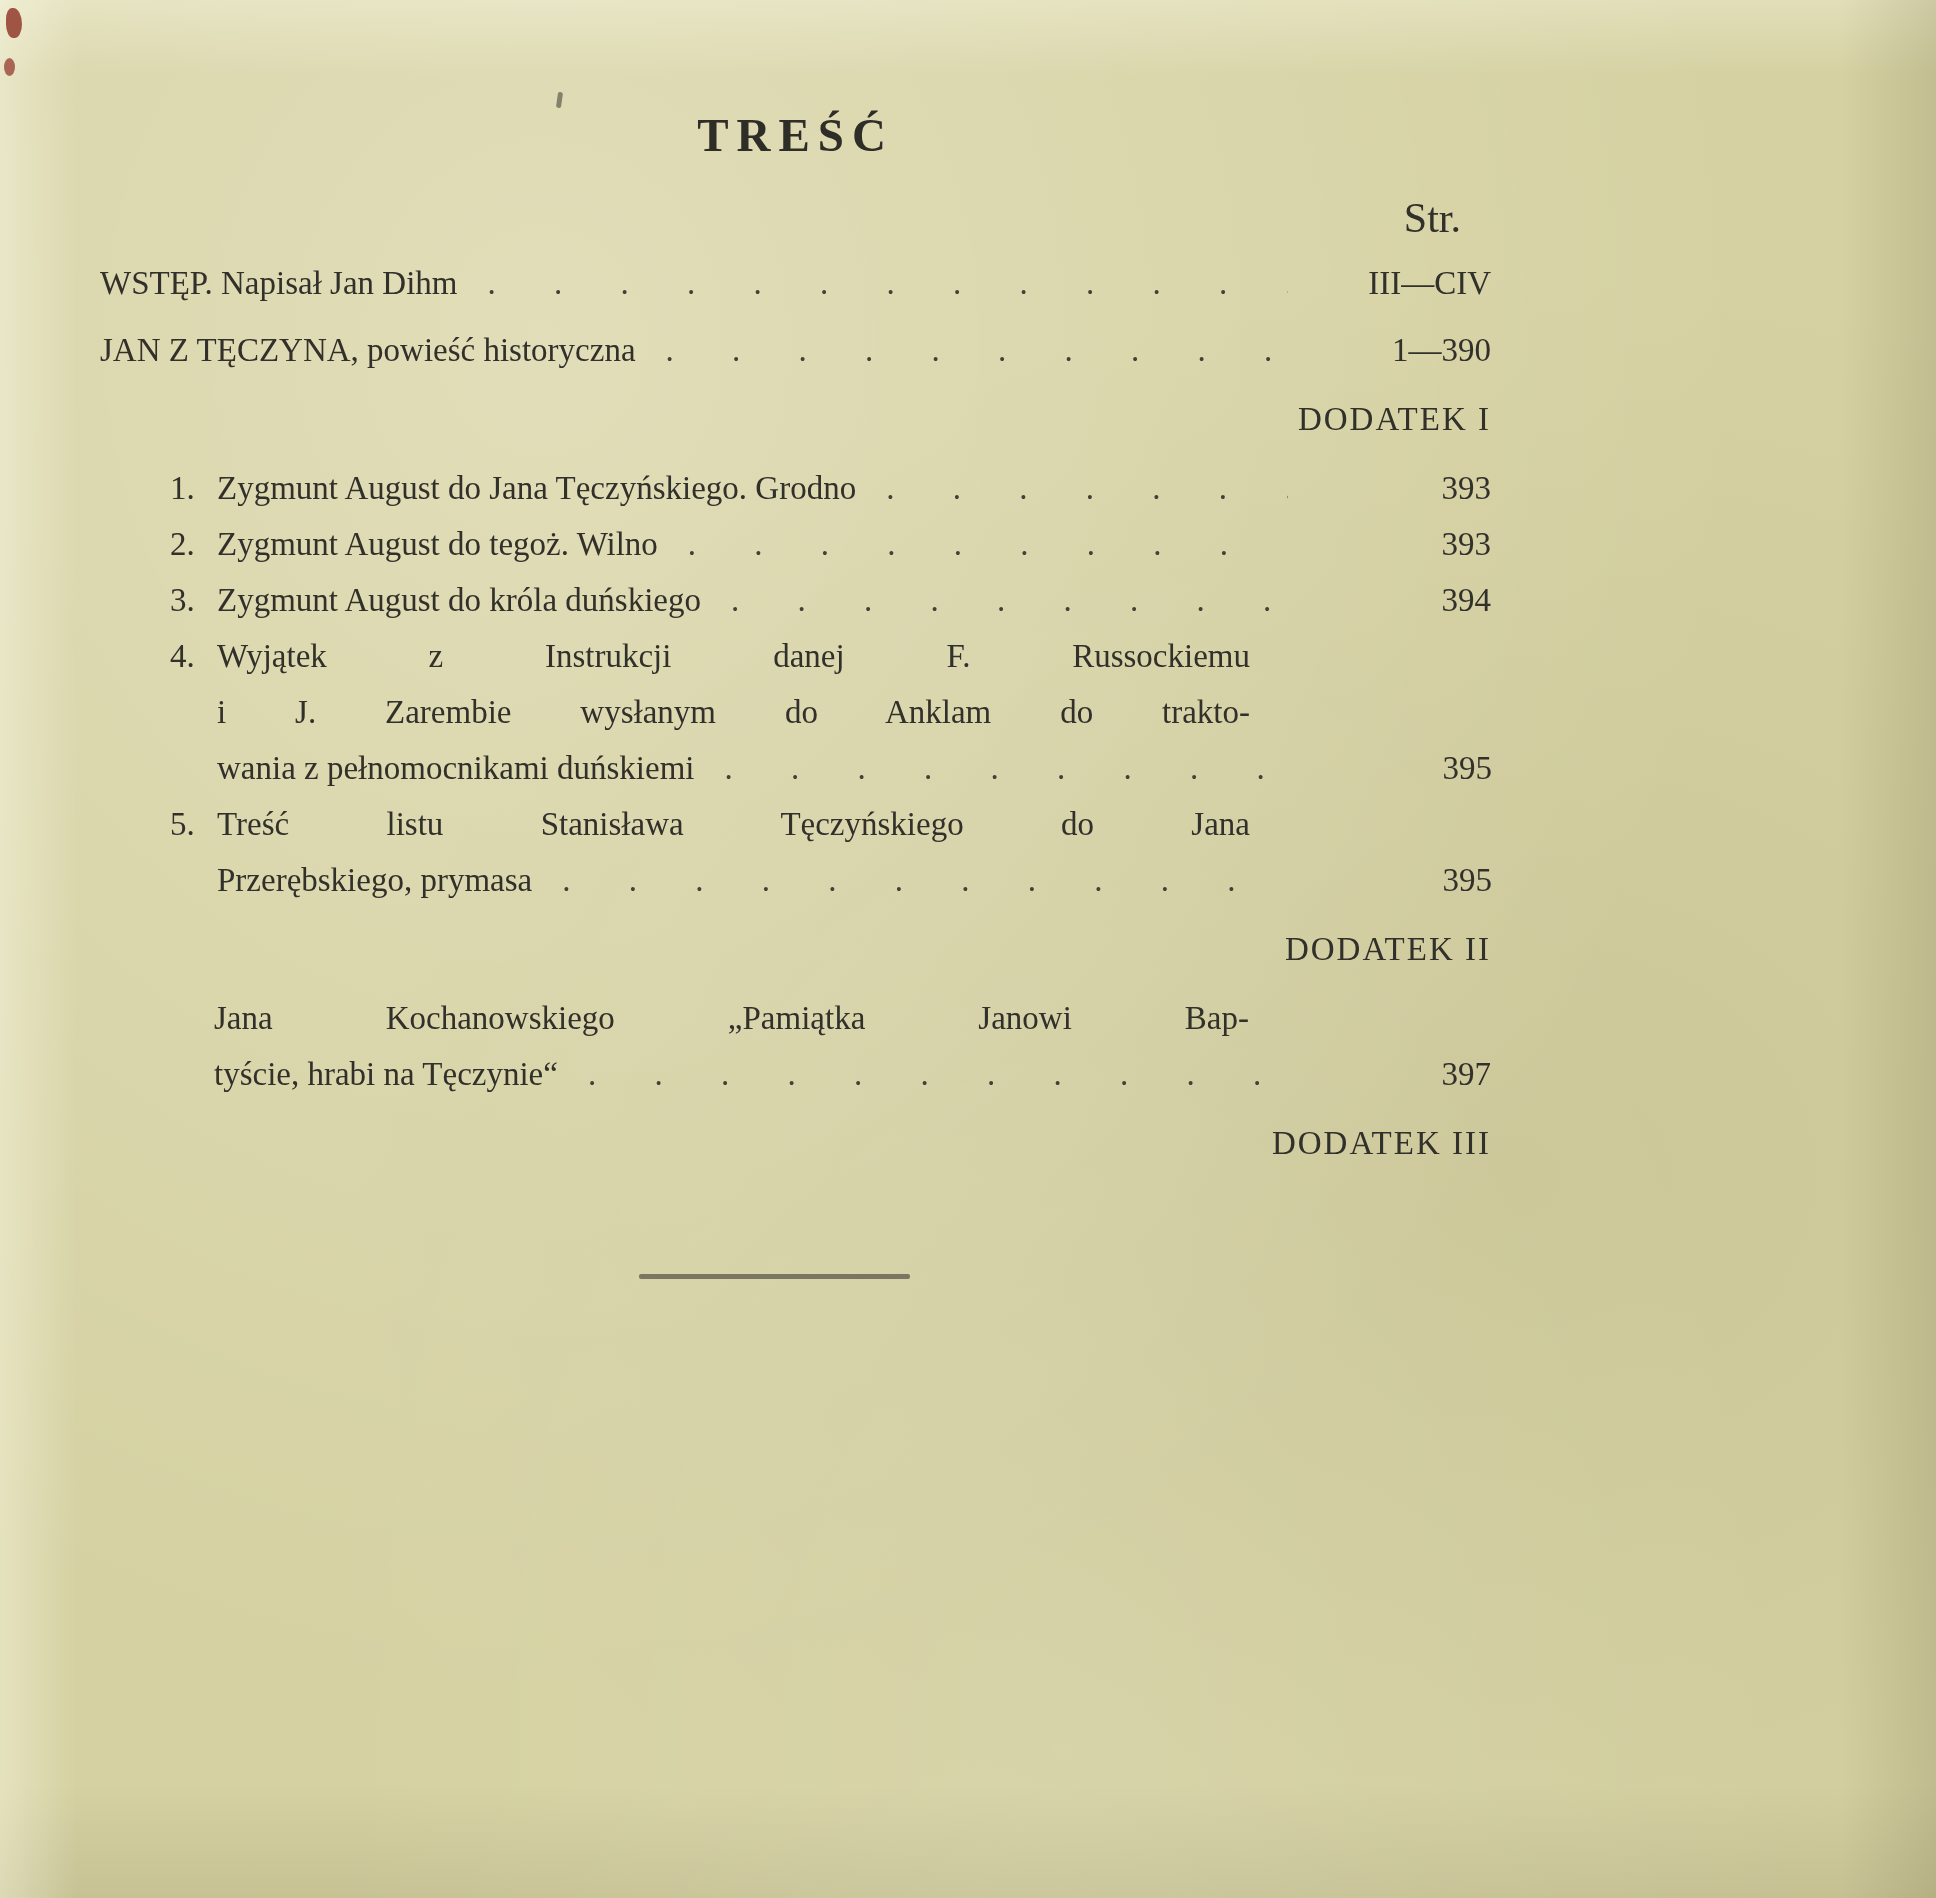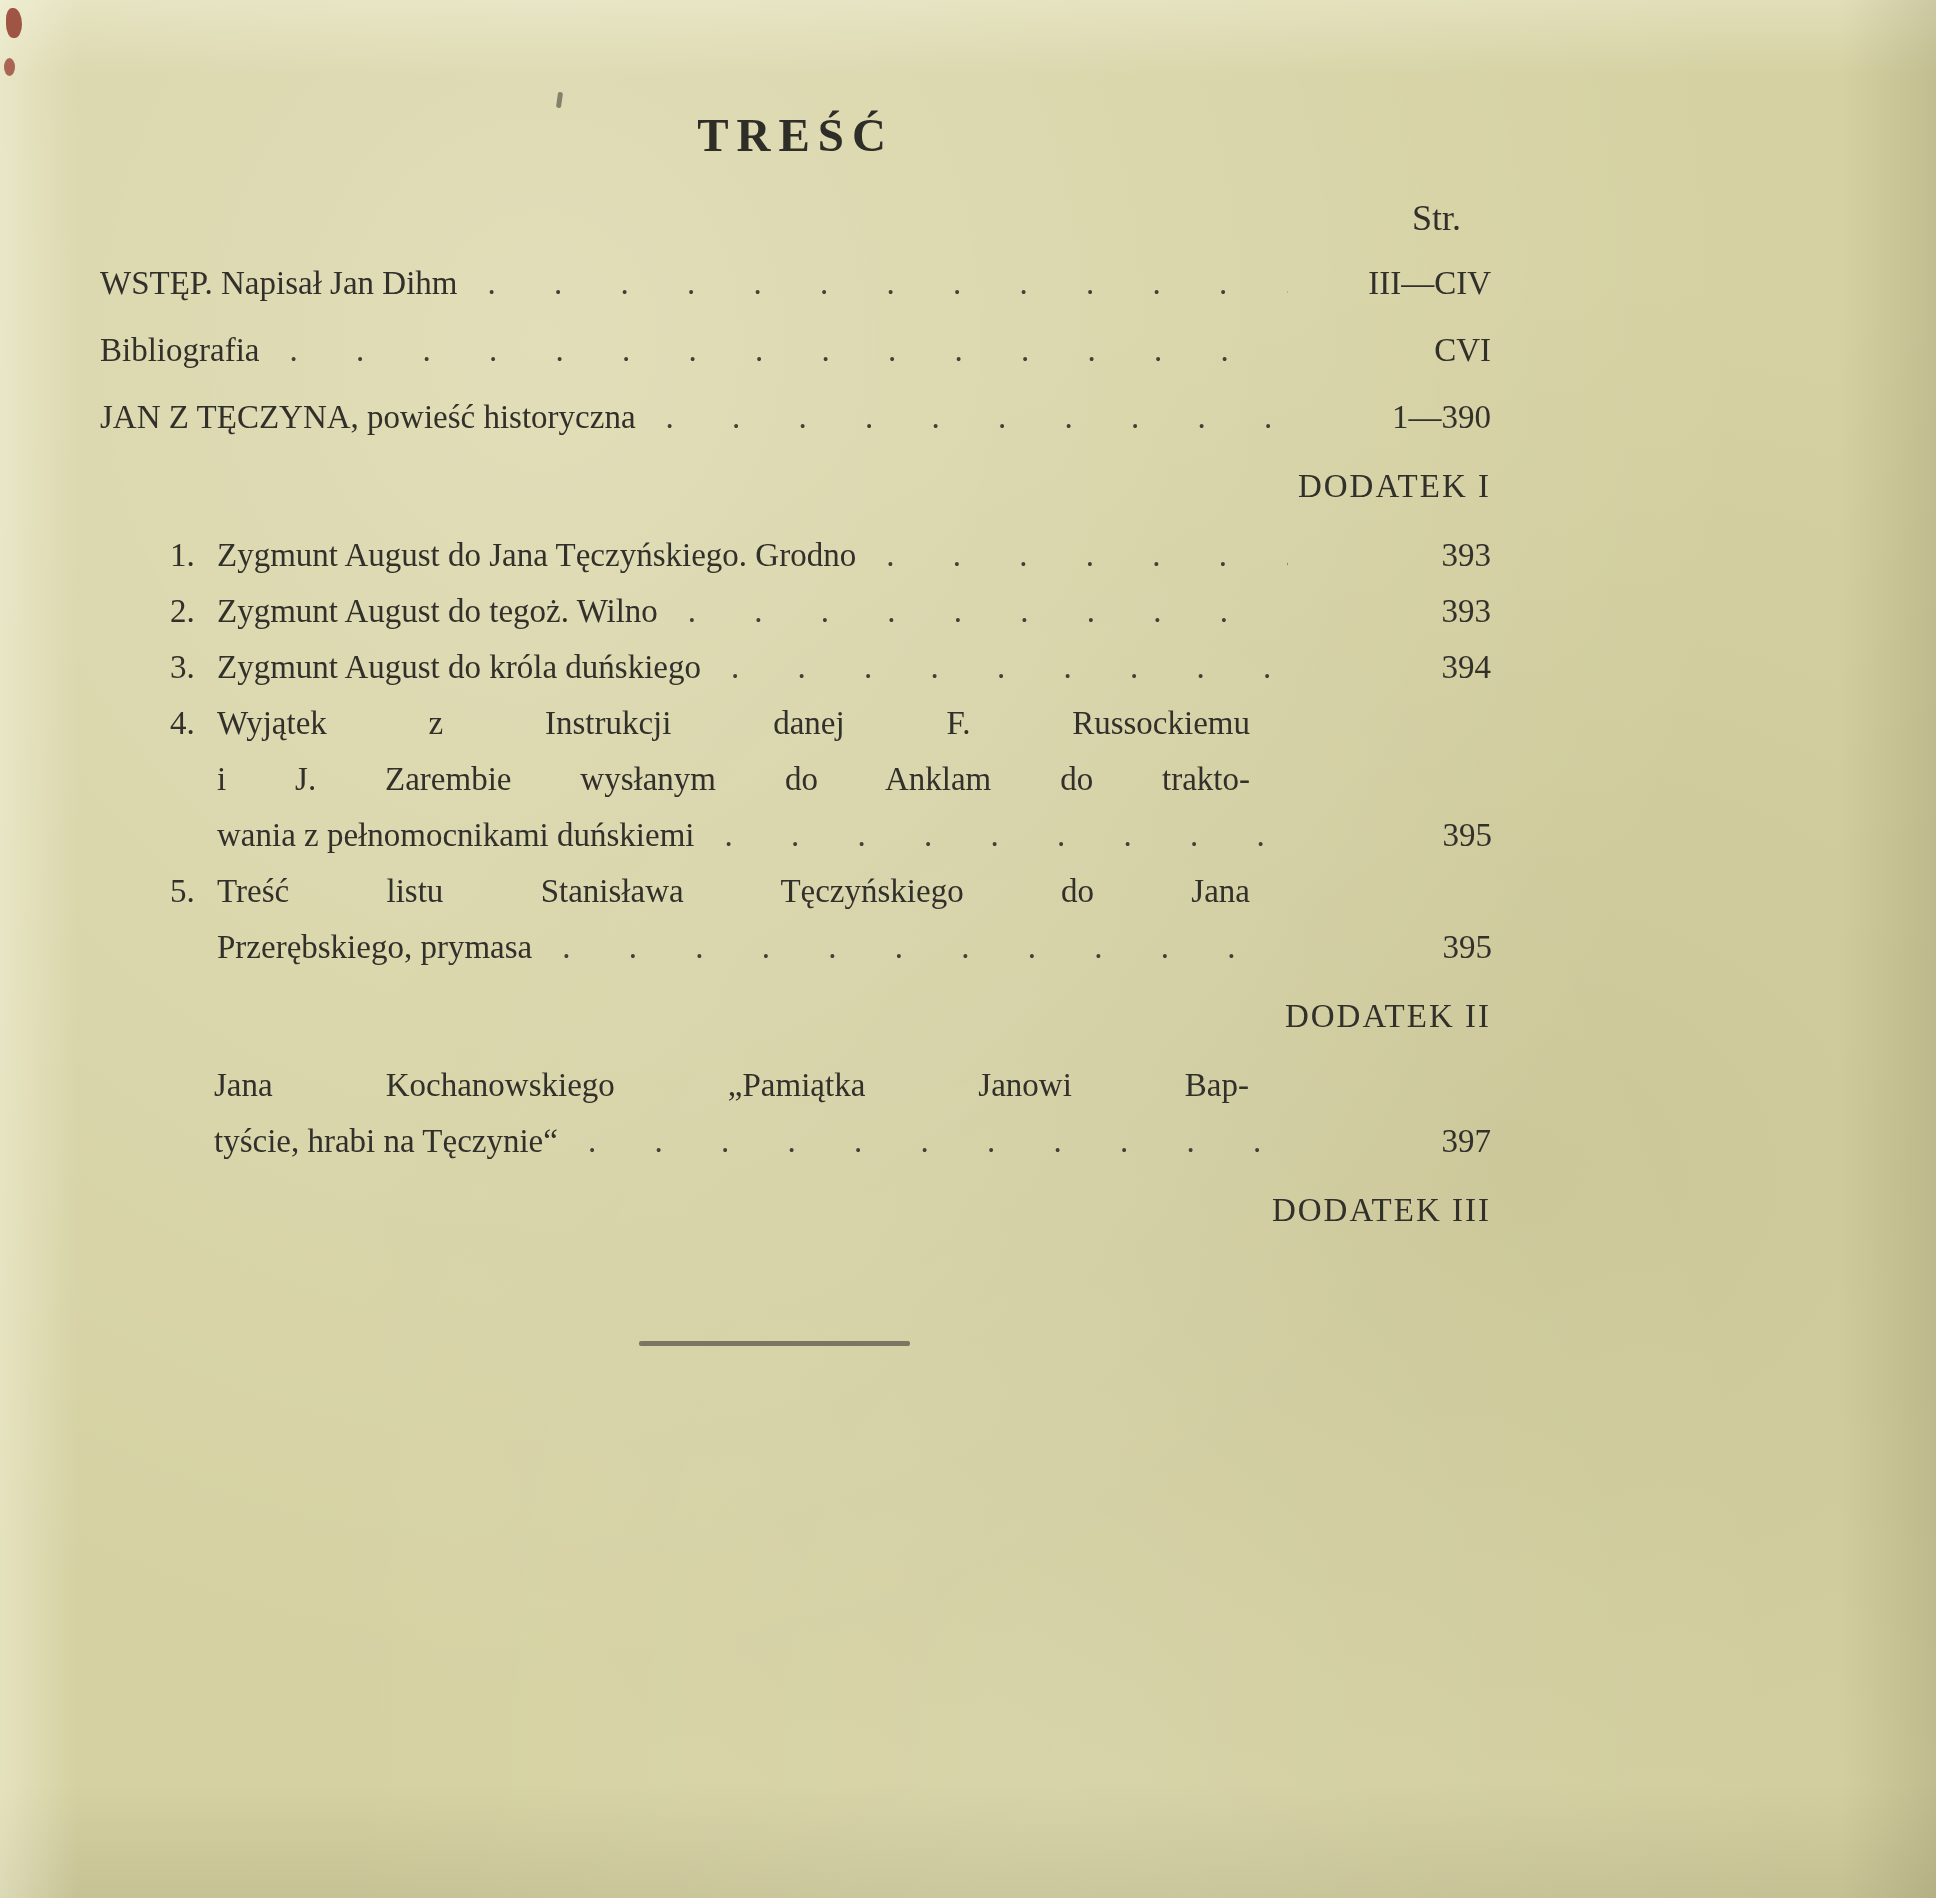--- a/index.html
+++ b/index.html
@@ -24,21 +24,21 @@
     font-size: 47px;
     font-weight: 700;
     letter-spacing: 8px;
     line-height: 60px;
     margin-bottom: 26px;
     color: #2f2d27;
   }
   .str-row {
     text-align: right;
     padding-right: 30px;
-    font-size: 36px;
+    font-size: 42px;
     line-height: 54px;
     margin-bottom: 10px;
   }
 
   .row { display: flex; align-items: baseline; font-size: 33px; line-height: 56px; }
   .label { white-space: nowrap; }
   .num { flex: 0 0 47px; }
   .leader { flex: 1 1 auto; overflow: hidden; white-space: nowrap; margin: 0 26px 0 30px; min-width: 0; }
   .leader::after {
     content: ". . . . . . . . . . . . . . . . . . . . . . . . . . . . . .";
@@ -91,25 +91,20 @@
     <div class="title">TREŚĆ</div>
 
     <div class="str-row">Str.</div>
 
     <div class="row top-row">
       <span class="label">WSTĘP. Napisał Jan Dihm</span>
       <span class="leader"></span>
       <span class="pagenum">III—CIV</span>
     </div>
 
-    <div class="row top-row">
-      <span class="label">Bibliografia</span>
-      <span class="leader"></span>
-      <span class="pagenum">CVI</span>
-    </div>
 
     <div class="row top-row">
       <span class="label">JAN Z TĘCZYNA, powieść historyczna</span>
       <span class="leader"></span>
       <span class="pagenum">1—390</span>
     </div>
 
     <div class="row heading">
       <span class="label">DODATEK I</span>
     </div>

